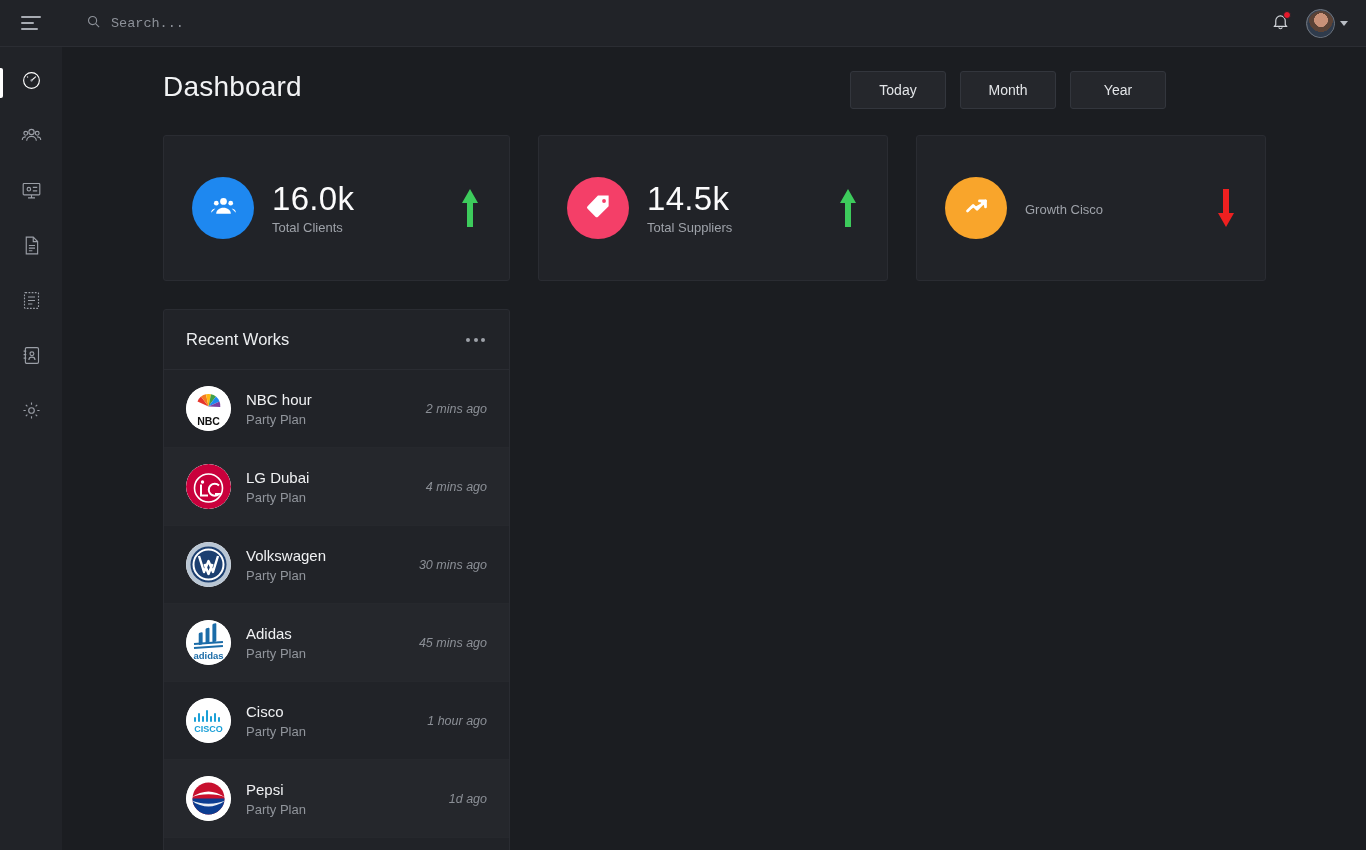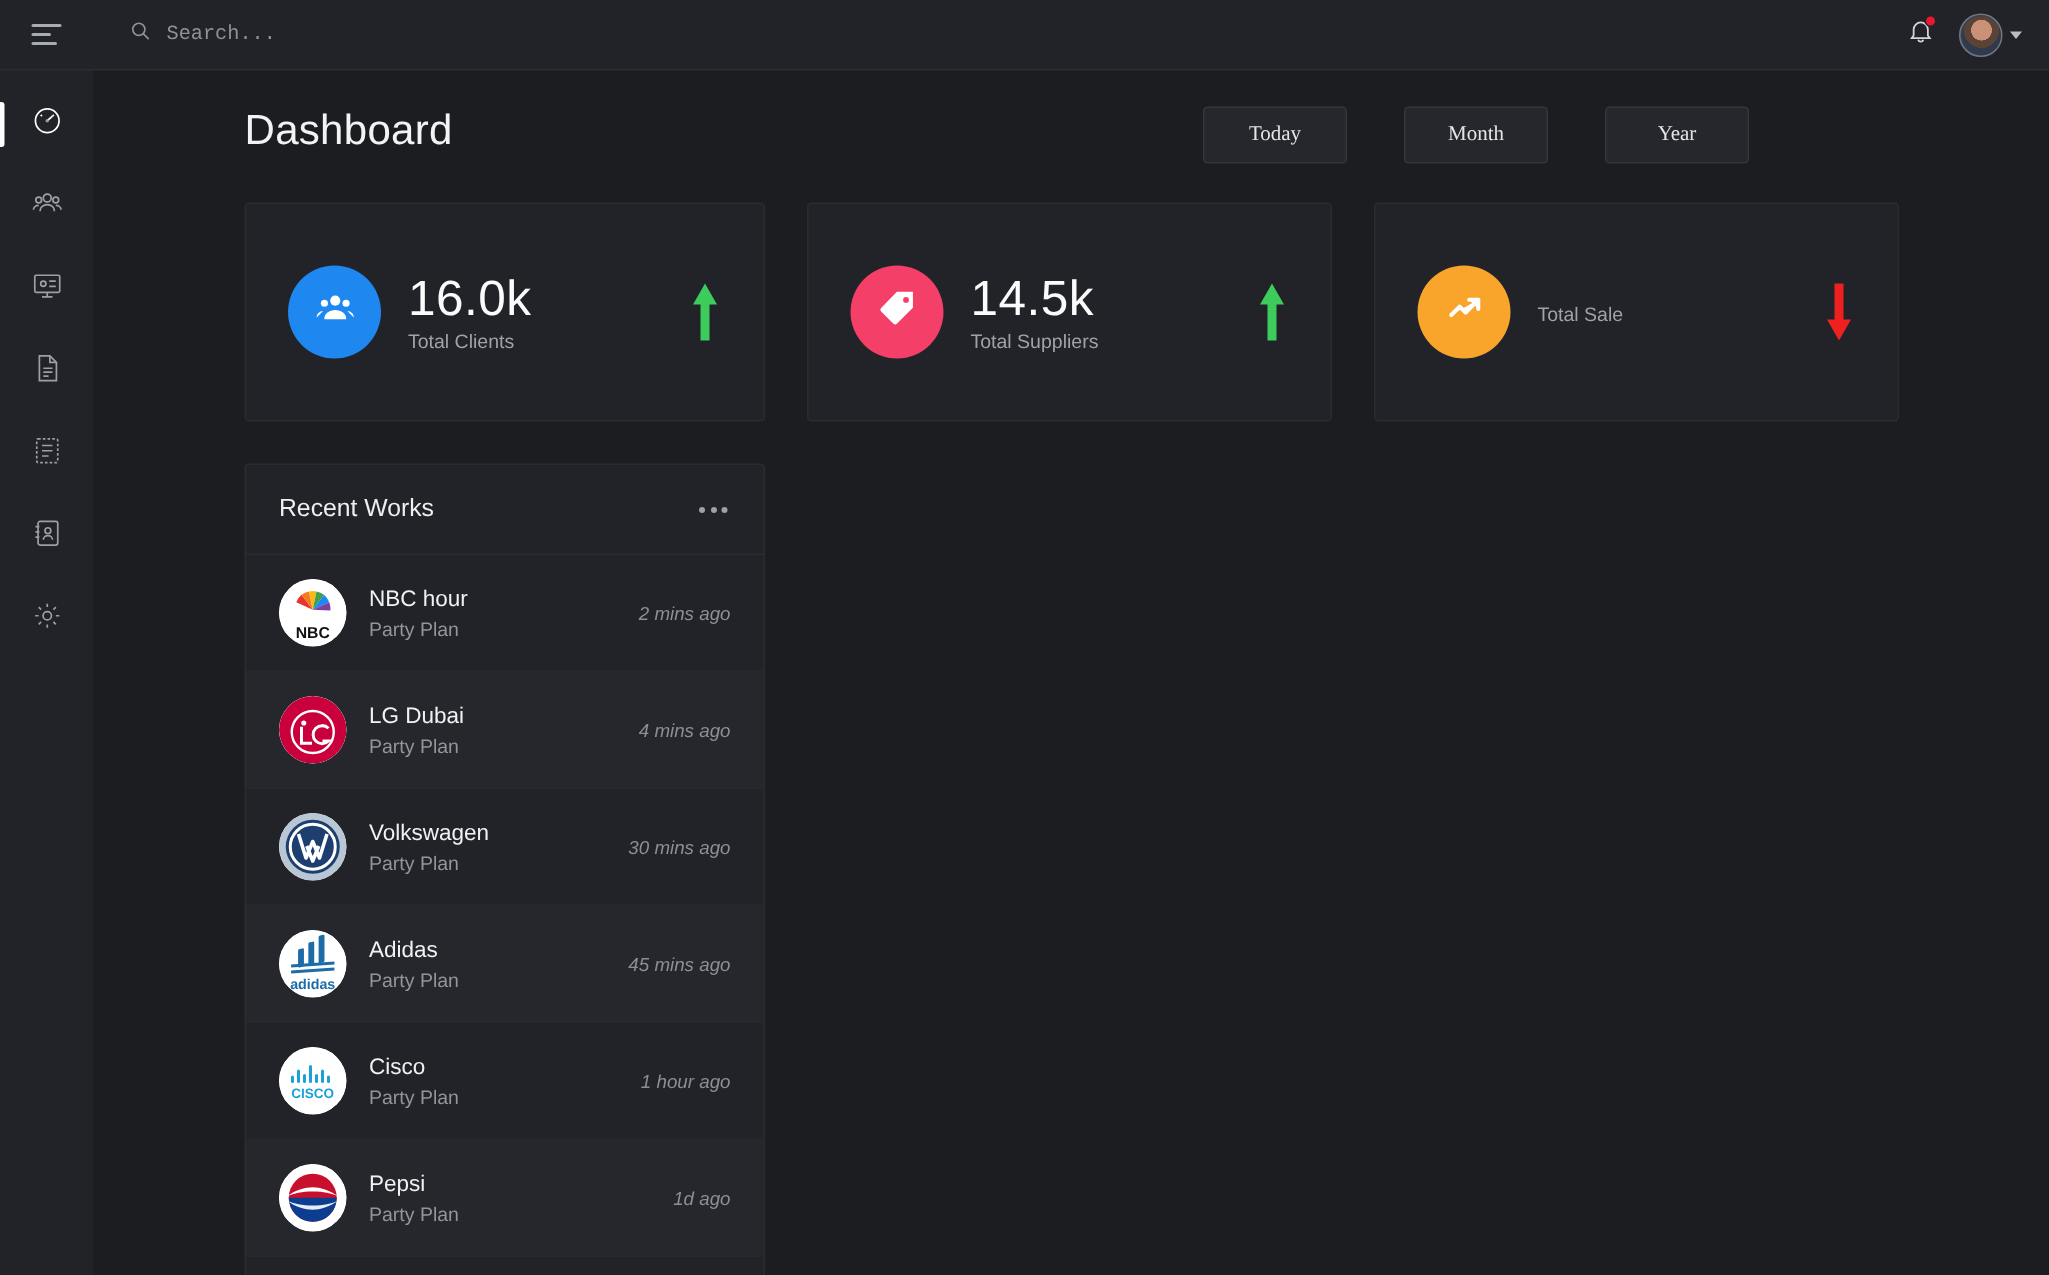--- a/index.html
+++ b/index.html
@@ -69,22 +69,22 @@
 
   
   .content { flex:1; overflow:hidden; padding:0 100px 0 0; position:relative; }
   .content-inner { padding:24px 0 0 0; }
 
   .page-head { display:flex; align-items:flex-start; justify-content:space-between; padding:0 100px 0 101px; }
   .page-title { font-size:28px; font-weight:400; color:#f2f3f5; letter-spacing:.2px; }
   .range-btns { display:flex; gap:14px; }
   .range-btn {
     background:#25272c; border:1px solid #33363d; color:#e3e5e8;
-    font-family:Liberation Serif, serif; font-size:14px;
-    padding:10px 0; width:96px; border-radius:3px; cursor:pointer;margin-left:24px;
+    font-family:Liberation Sans, sans-serif; font-size:14px;
+    padding:10px 0; width:96px; border-radius:3px; cursor:pointer;
   }
 
   
   .grid { display:grid; grid-template-columns: 347px 350px 350px; gap:28px; padding:26px 0 0 101px; }
   .card { background:#212328; border:1px solid #2a2c32; border-radius:3px; }
 
   
   .stat { height:146px; display:flex; align-items:center; padding:0 28px; gap:18px; }
   .stat-icon { width:62px; height:62px; border-radius:50%; display:flex; align-items:center; justify-content:center; flex:0 0 62px; }
   .stat-icon svg { width:27px; height:27px; fill:#fff; }
@@ -297,21 +297,21 @@
           <div class="card stat">
             <div class="stat-icon" style="background:#f9a52b">
               <span>
                 <svg viewBox="0 0 24 24" fill="none" stroke="#fff" stroke-width="2.4" stroke-linecap="round" stroke-linejoin="round">
                     <path d="M4 16l5-5 3.5 3.5L20 7"></path>
                     <path d="M14.6 7H20v5.4"></path>
                   </svg>
               </span>
             </div>
             <div class="stat-text">
-              <div class="stat-label">Total Sale</div>
+              <div class="stat-label">Growth Cisco</div>
             </div>
             <div class="trend">
               <svg viewBox="0 0 20 42">
                   <path d="M10 40 L18 26 H13 V2 H7 V26 H2 Z" fill="#ee2020"></path>
                 </svg>
             </div>
           </div>
 
           <div class="card works-panel">
             <div class="panel-head">

